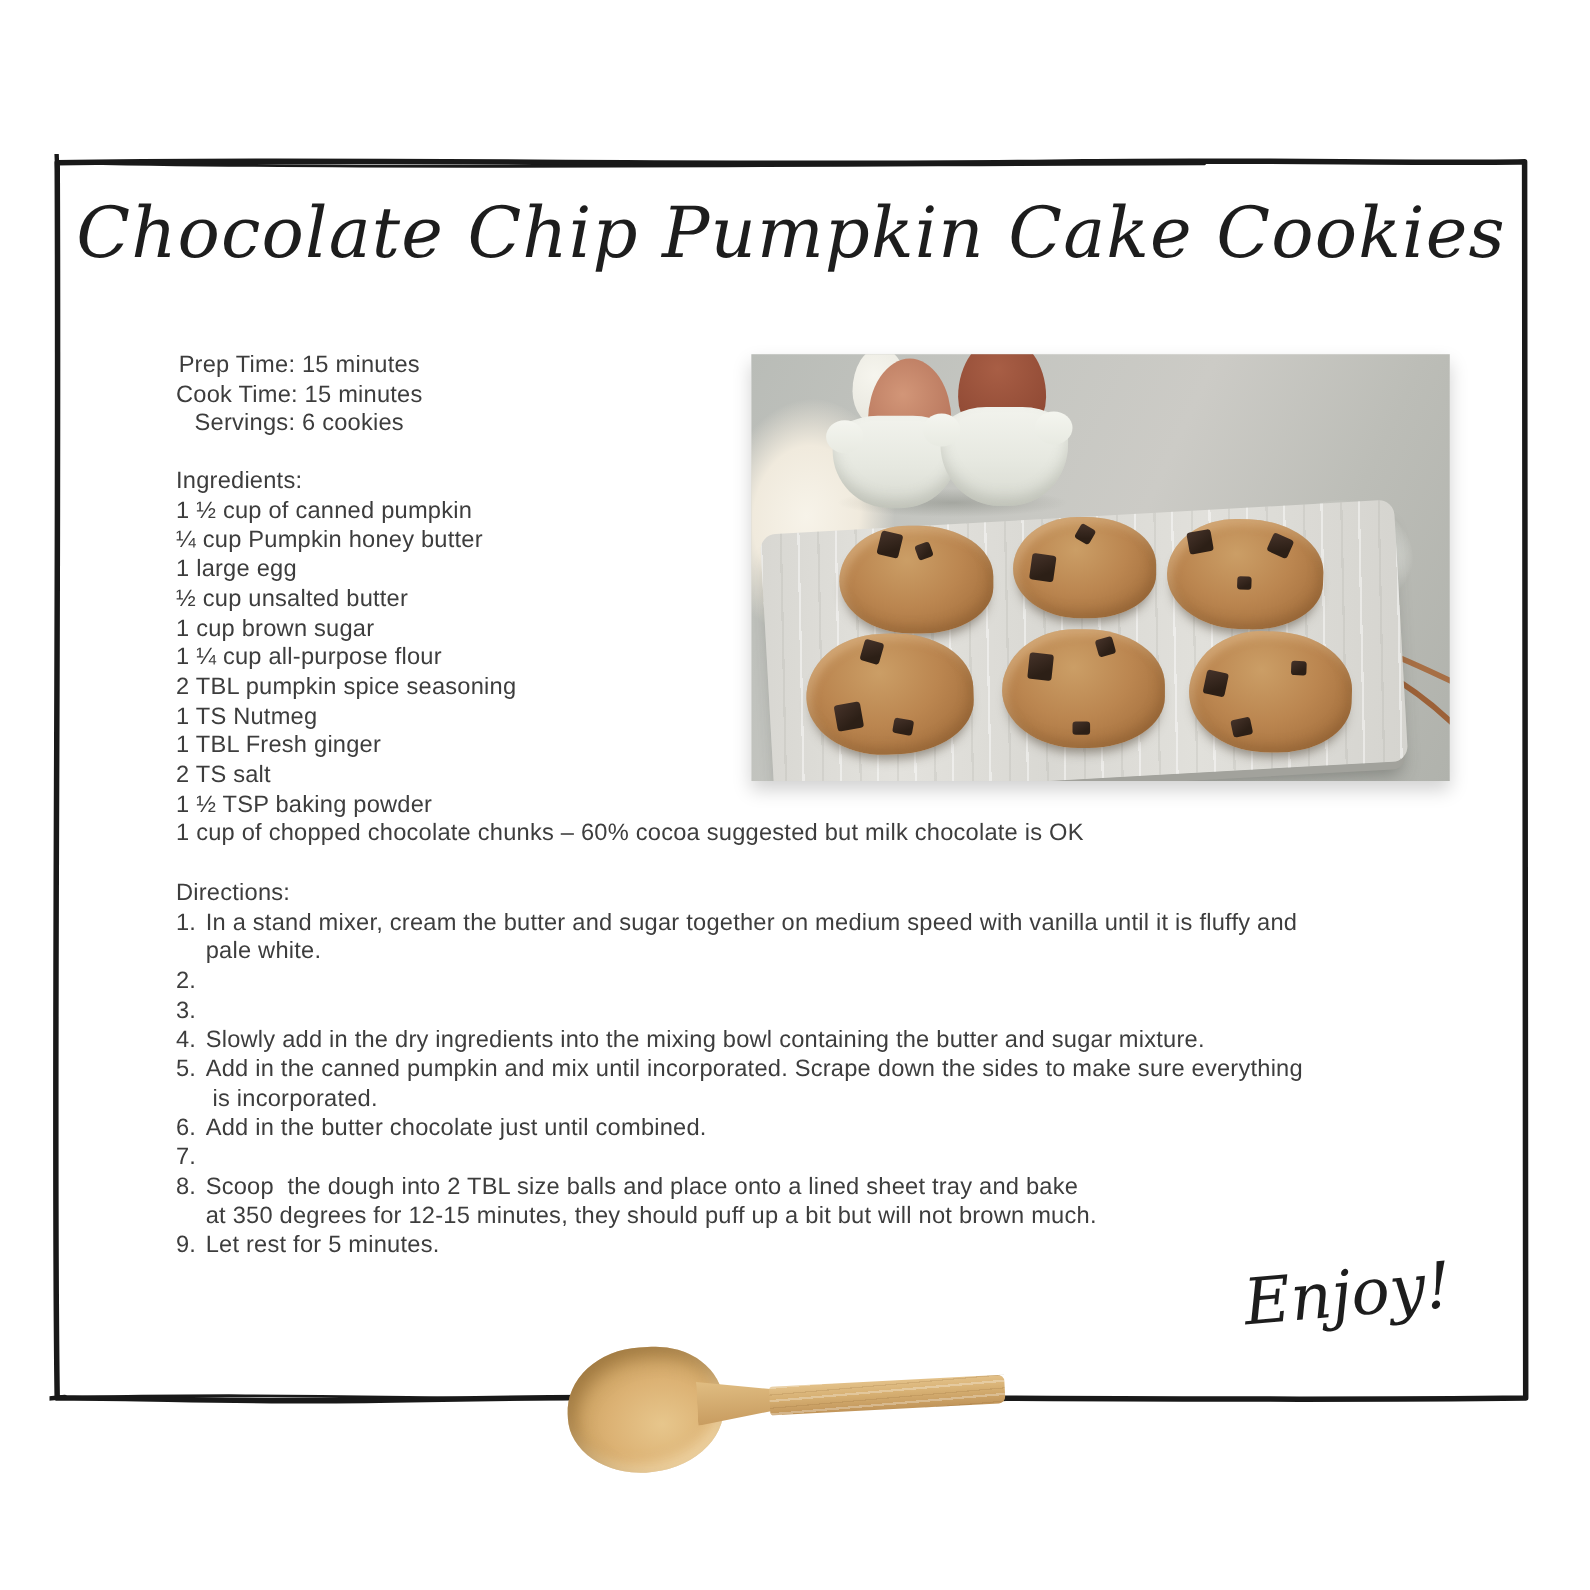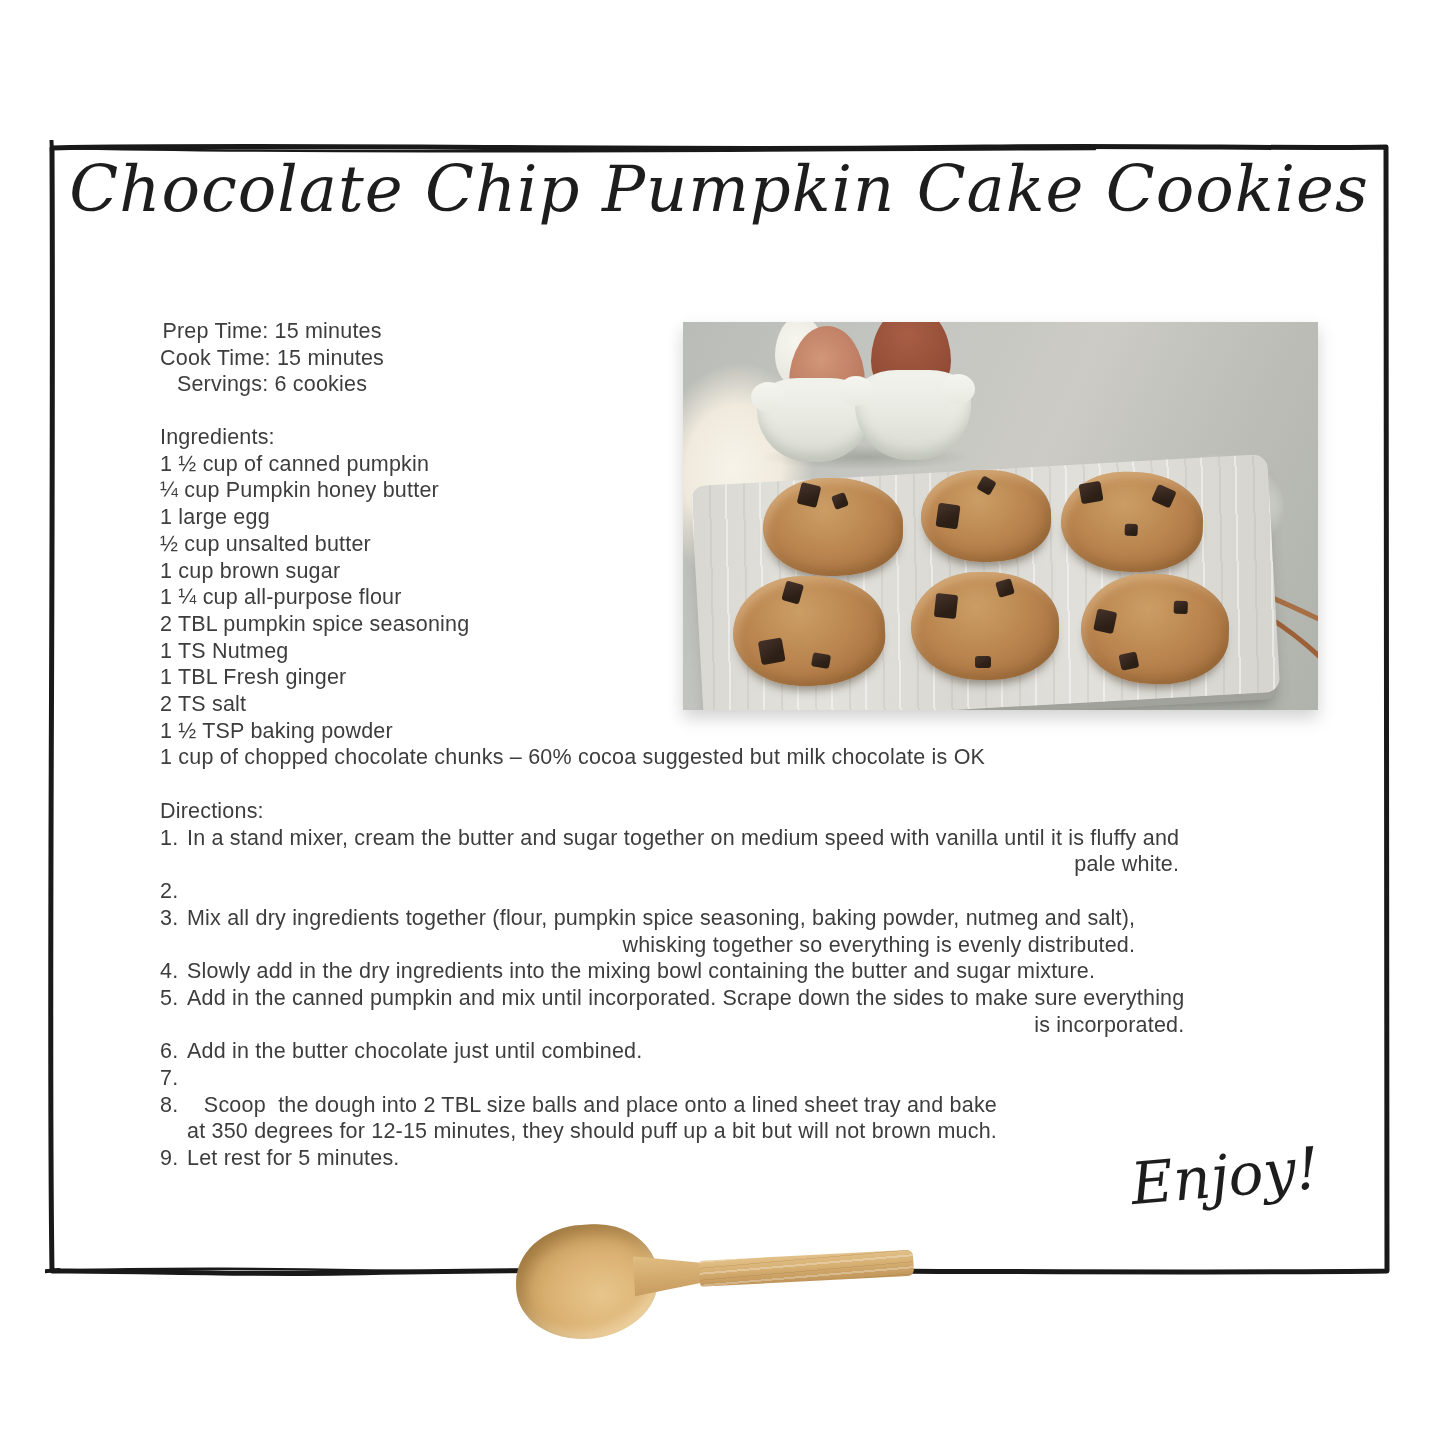--- a/index.html
+++ b/index.html
@@ -1,29 +1,29 @@
 <!DOCTYPE html>
 <html><head>
 <meta charset="utf-8">
 <style>
   html,body{margin:0;padding:0;background:#ffffff;}
   .page{position:relative;width:1445px;height:1445px;background:#ffffff;overflow:hidden;
         font-family:"Liberation Sans",sans-serif;color:#3d3d3d;}
   .frame-svg{position:absolute;left:45px;top:140px;width:1348px;height:1140px;z-index:1;}
 
-  .title{position:absolute;left:45px;top:152px;width:1348px;text-align:center;z-index:2;
+  .title{position:absolute;left:45px;top:176px;width:1348px;text-align:center;z-index:2;
          font-family:"DejaVu Serif",serif;font-style:italic;font-weight:400;
          font-size:64px;letter-spacing:1px;color:#1d1d1d;}
 
   .meta{position:absolute;left:160px;top:318px;z-index:2;font-size:21.5px;line-height:26.7px;letter-spacing:.2px;text-align:center;}
   .ingredients{position:absolute;left:160px;top:424px;width:1140px;z-index:2;font-size:21.5px;line-height:26.7px;letter-spacing:.2px;}
   .directions{position:absolute;left:160px;top:798px;width:1145px;z-index:2;font-size:21.5px;line-height:26.7px;letter-spacing:.2px;}
   .dir-item{display:flex;align-items:flex-start;}
   .dir-num{flex:none;width:27px;}
-  .dir-text{white-space:pre-wrap;text-align:right;}
+  .dir-text{white-space:pre-wrap;}
 
   .enjoy{position:absolute;left:1085px;top:1142px;width:280px;z-index:3;text-align:center;
          font-family:"DejaVu Serif",serif;font-style:italic;font-size:58px;color:#1d1d1d;
          transform:rotate(-5deg);}
 
   
   .photo{position:absolute;left:683px;top:322px;width:635px;height:388px;z-index:2;overflow:hidden;
          background:linear-gradient(115deg,#b9bcb7 0%,#c5c6c1 30%,#cccbc6 52%,#bcbdb7 75%,#b0b2ac 100%);
          box-shadow:0 8px 16px rgba(0,0,0,.18);}
   .flour{position:absolute;left:-30px;top:40px;width:160px;height:215px;transform:rotate(8deg);
@@ -126,22 +126,20 @@
     <div class="dir-item">
       <span class="dir-num">1.</span>
         <span class="dir-text">In a stand mixer, cream the butter and sugar together on medium speed with vanilla until it is fluffy and
 pale white.</span>
     </div>
     <div class="dir-item">
       <span class="dir-num">2.</span>
     </div>
     <div class="dir-item">
       <span class="dir-num">3.</span>
-        <span class="dir-text">Mix all dry ingredients together (flour, pumpkin spice seasoning, baking powder, nutmeg and salt),
-whisking together so everything is evenly distributed.</span>
     </div>
     <div class="dir-item">
       <span class="dir-num">4.</span>
         <span class="dir-text">Slowly add in the dry ingredients into the mixing bowl containing the butter and sugar mixture.</span>
     </div>
     <div class="dir-item">
       <span class="dir-num">5.</span>
         <span class="dir-text">Add in the canned pumpkin and mix until incorporated. Scrape down the sides to make sure everything
  is incorporated.</span>
     </div>

